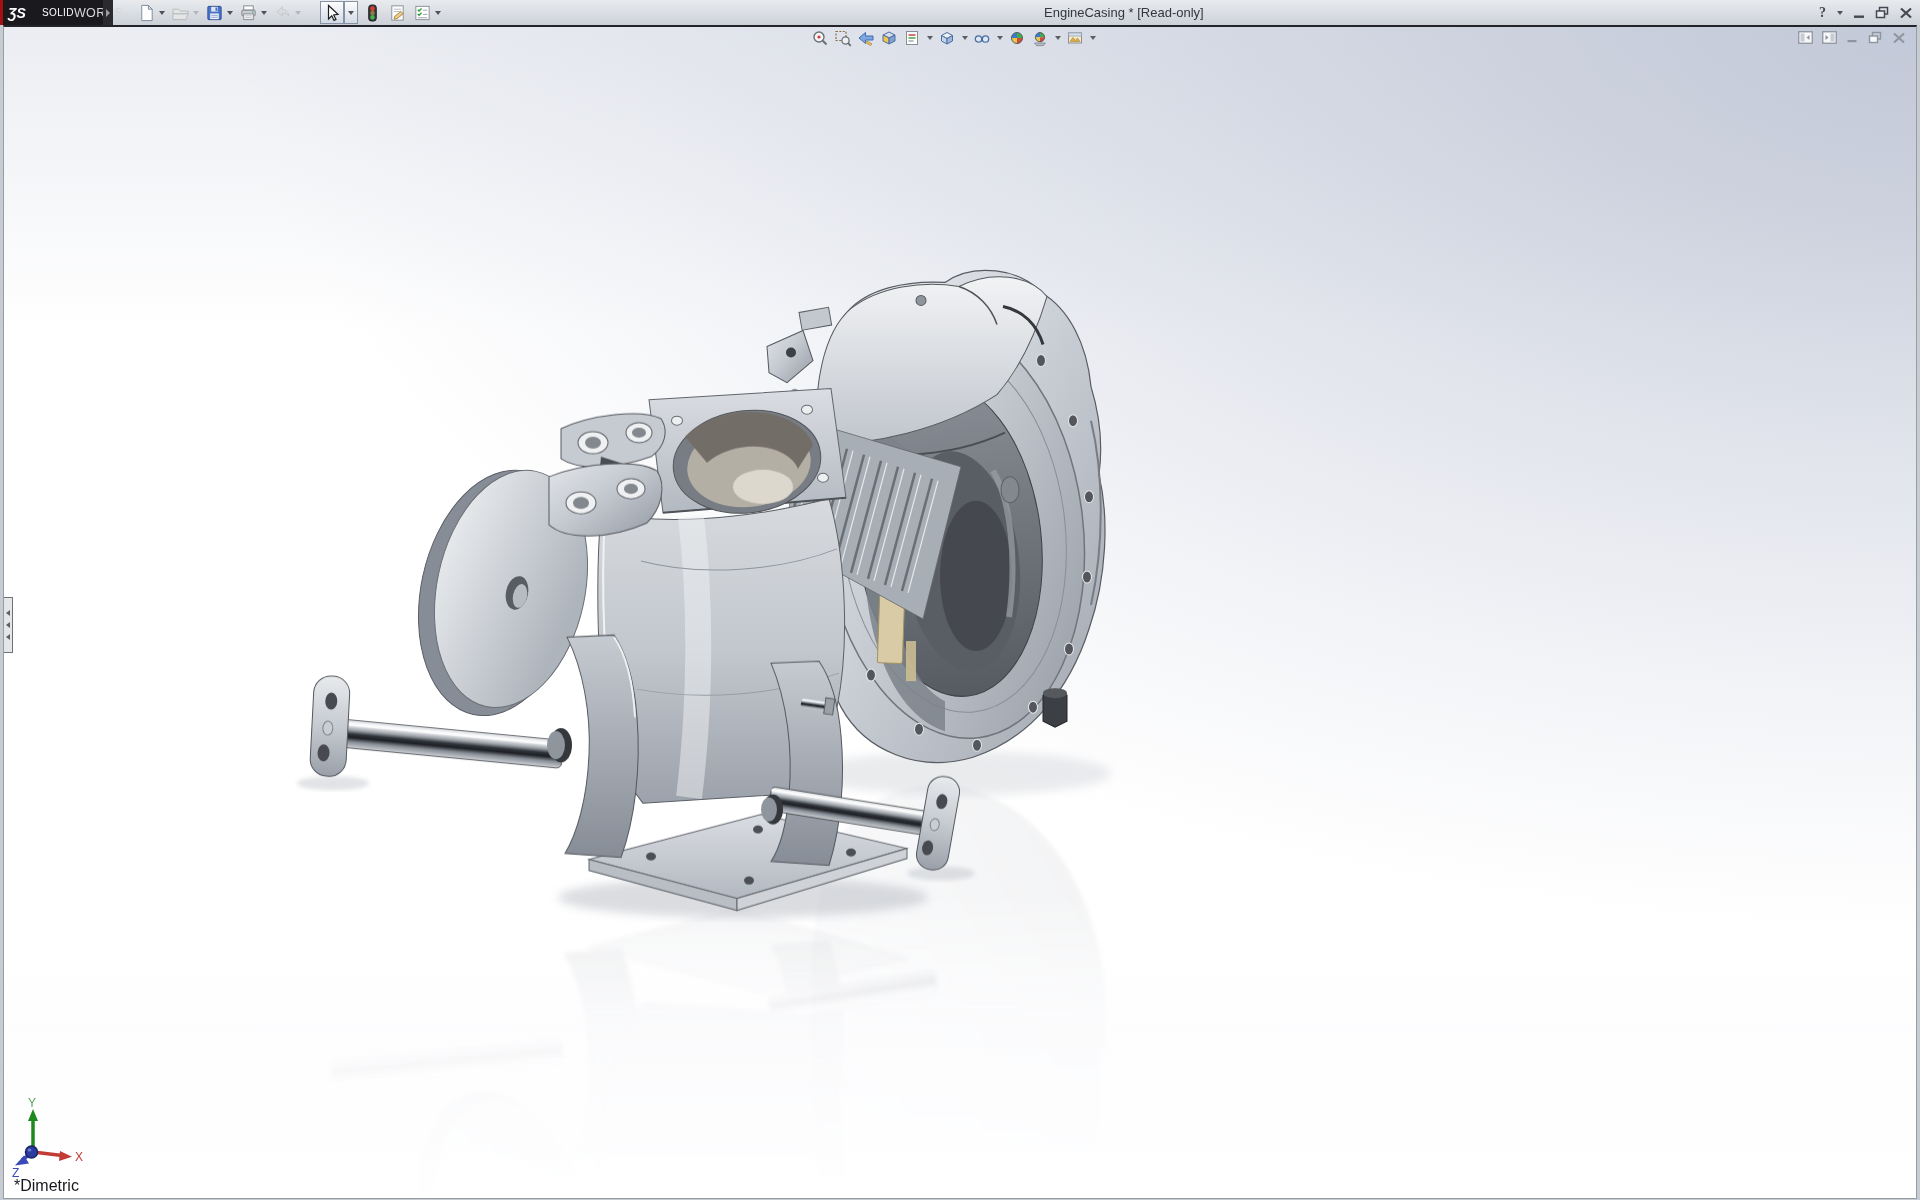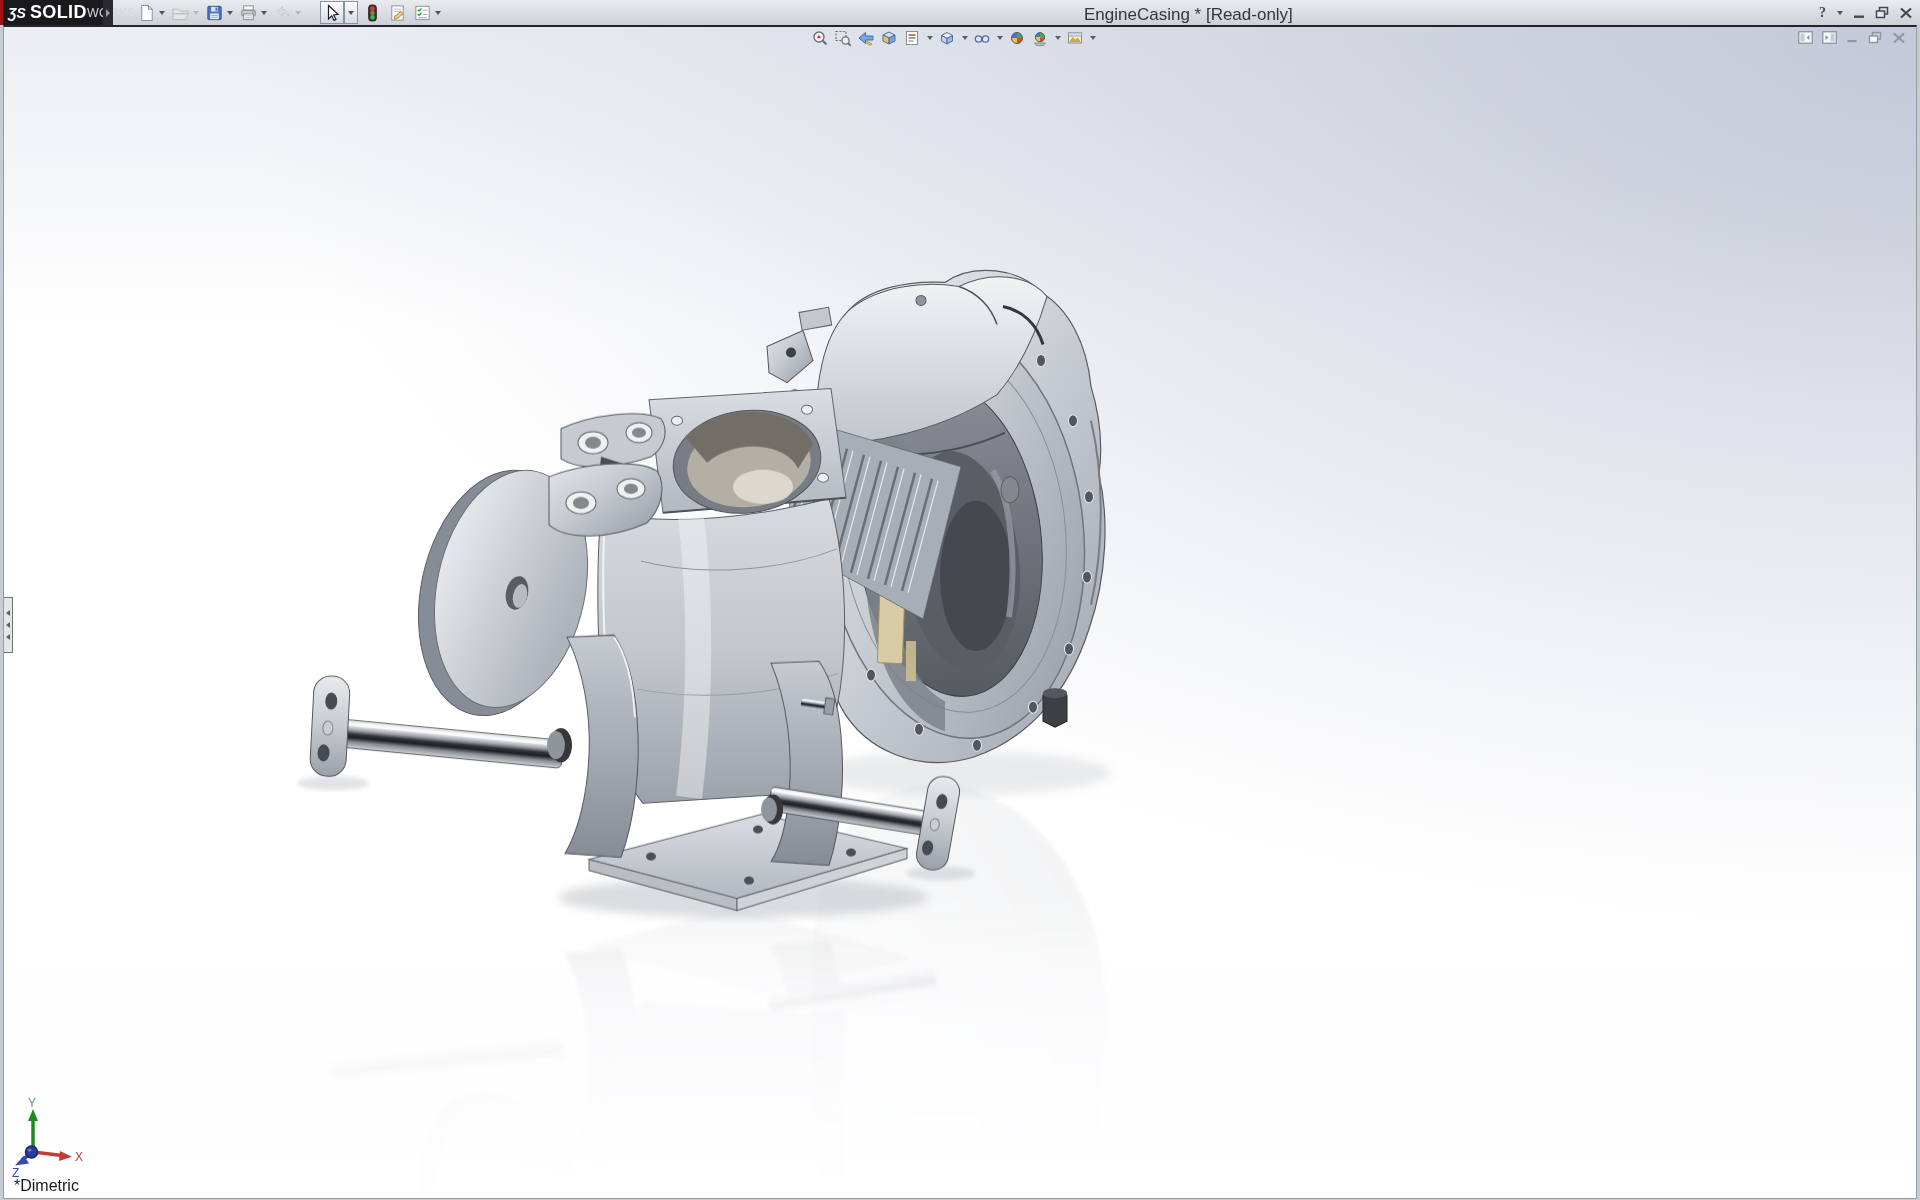--- a/index.html
+++ b/index.html
@@ -5,39 +5,39 @@
   html,body{margin:0;padding:0;}
   body{width:1920px;height:1200px;overflow:hidden;font-family:"Liberation Sans",sans-serif;background:#cfd3d9;}
   #app{position:relative;width:1920px;height:1200px;background:#c7ccd3;}
 
   
   .titlebar{position:absolute;left:0;top:0;width:1920px;height:25px;
     background:linear-gradient(#e9ebee,#ccd1d8);}
   .logo{position:absolute;left:0;top:0;height:25px;width:113px;background:#1a1a1e;
     display:flex;align-items:center;color:#fff;}
   .logo-red{position:absolute;left:0;top:0;width:3px;height:25px;background:#a31111;}
-  .logo-mark{font-style:italic;font-weight:bold;font-size:14px;margin-left:8px;margin-right:4px;}
-  .logo-solid{font-weight:bold;font-size:18px;letter-spacing:.4px;}
+  .logo-mark{font-style:italic;font-weight:bold;font-size:14px;margin-left:8px;margin-right:16px;}
+  .logo-solid{font-weight:normal;font-size:10px;letter-spacing:.4px;}
   .logo-works{font-weight:normal;font-size:12.5px;letter-spacing:.4px;color:#d8d8dc;}
   .logo-arrow{position:absolute;left:103px;top:0;width:10px;height:25px;background:#2a2a2f;
     display:flex;align-items:center;justify-content:center;}
   .logo-arrow .tri{width:0;height:0;border-left:4px solid #9b9ba2;border-top:4px solid transparent;border-bottom:4px solid transparent;}
 
   .main-toolbar{position:absolute;left:136px;top:0;height:25px;display:flex;align-items:center;}
   .tgroup{display:flex;align-items:center;margin-right:4px;}
   .tbtn{width:21px;height:21px;display:flex;align-items:center;justify-content:center;background:transparent;border:1px solid transparent;padding:0;}
   .tbtn.disabled{opacity:.5;filter:grayscale(.9);}
   .tbtn.active{border:1px solid #8693a5;background:linear-gradient(#fdfdfe,#d3dae4);width:24px;height:23px;}
   .caret{width:9px;height:21px;display:flex;align-items:center;justify-content:center;background:transparent;border:none;padding:0;}
   .caret .tri{width:0;height:0;border-left:3.5px solid transparent;border-right:3.5px solid transparent;border-top:4px solid #4f545a;}
   .caret.dim .tri{border-top-color:#b4b8bd;}
   .caret-box{border:1px solid #8693a5;background:linear-gradient(#fdfdfe,#d3dae4);height:23px;width:12px;display:flex;align-items:center;justify-content:center;}
   .gap-before{margin-left:14px;}
 
-  .win-title{position:absolute;left:1084px;top:5px;font-size:17px;color:#33373c;white-space:nowrap;}
+  .win-title{position:absolute;left:1044px;top:5px;font-size:13px;color:#33373c;white-space:nowrap;}
 
   .win-controls{position:absolute;right:7px;top:0;height:25px;display:flex;align-items:center;gap:9px;}
   .wbtn{background:transparent;border:none;padding:0;display:flex;align-items:center;justify-content:center;height:20px;}
   .help-glyph{font-size:14px;font-weight:bold;color:#44494f;font-family:"Liberation Serif",serif;}
 
   
   .viewport{position:absolute;left:3px;top:25px;width:1912px;height:1171px;
     border-top:2px solid #222429;border-left:1px solid #989da4;border-right:1px solid #989da4;border-bottom:1px solid #989da4;
     background:
       linear-gradient(180deg, rgba(198,204,218,0.35) 0%, rgba(255,255,255,0) 26%),

